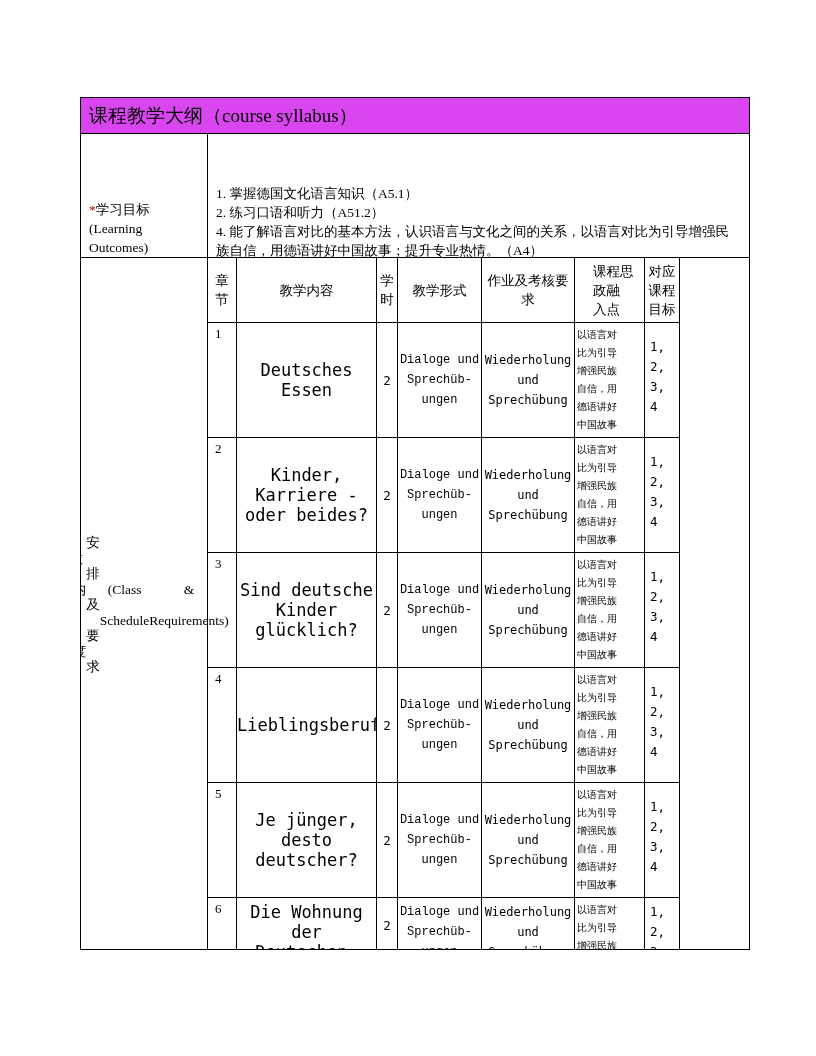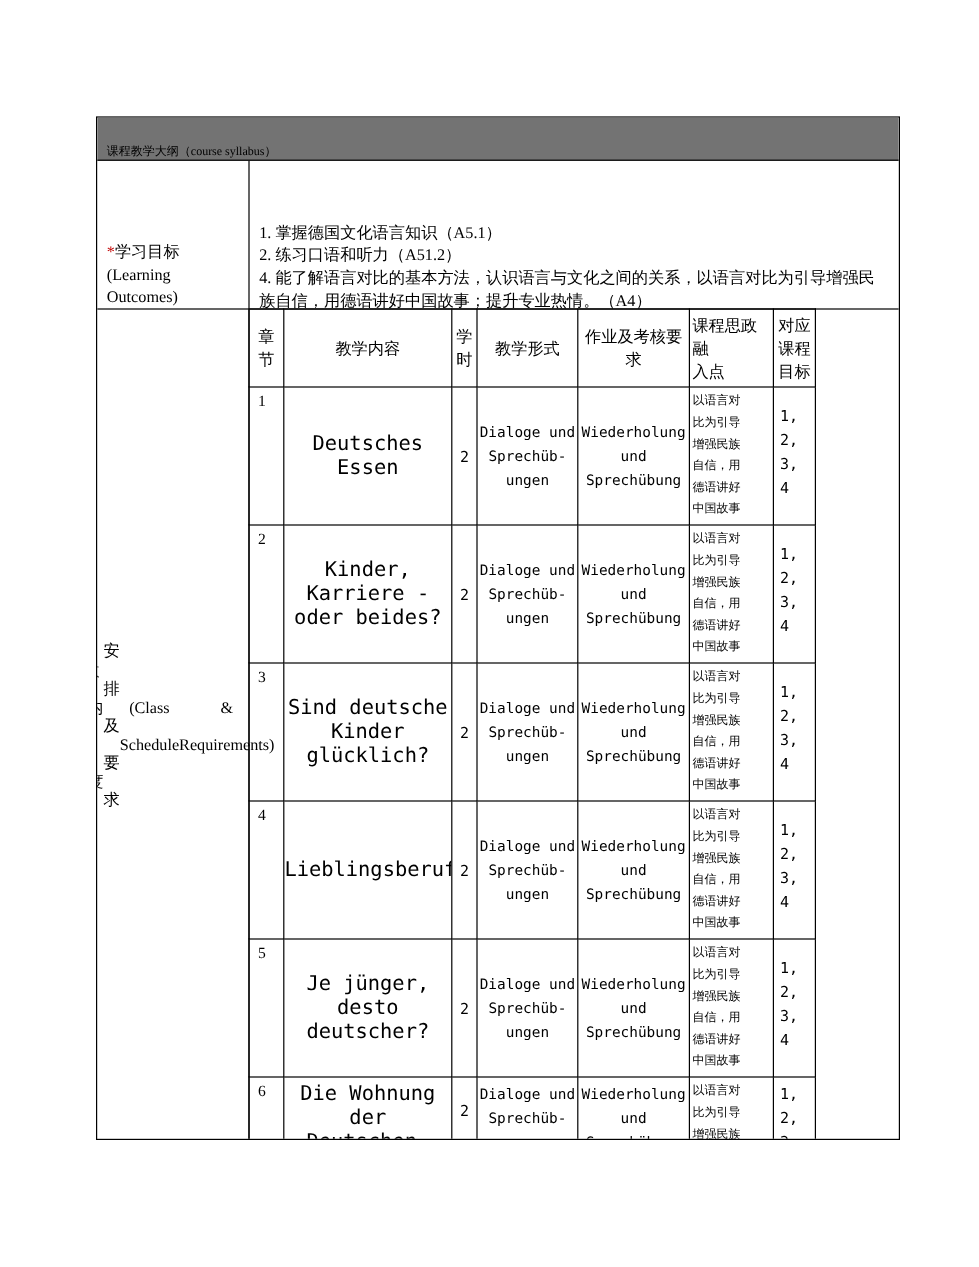--- a/index.html
+++ b/index.html
@@ -11,22 +11,22 @@
   }
   .page { position:absolute; inset:0; background:#fff; overflow:hidden; }
 
   .doc {
     position:absolute; left:80px; top:97px; width:670px; height:853px;
     border:1px solid #000; overflow:hidden; background:#fff;
   }
 
   
   .title-row {
-    height:36px; background:#737373; border-bottom:1px solid #000;
-    display:flex; align-items:flex-end; padding-left:8px; font-size:10px;
+    height:36px; background:#d946ef; border-bottom:1px solid #000;
+    display:flex; align-items:center; padding-left:8px; font-size:19px;
   }
 
   
   .row2 { display:flex; height:124px; border-bottom:1px solid #000; }
   .label-col { width:127px; flex:none; border-right:1px solid #000; }
   .lo-label {
     display:flex; flex-direction:column; justify-content:flex-end;
     height:100%; padding-left:8px; font-size:13.5px; line-height:19px;
   }
   .outcomes { flex:1; padding:6px 8px; font-size:13.5px; line-height:19px;margin-top:44px; }
@@ -45,28 +45,28 @@
     margin:-1px 0 0 -1px;
   }
   table.sched th, table.sched td {
     border:1px solid #000; font-weight:normal; white-space:pre-line;
     overflow:hidden;
   }
   tr.hdr { height:65px; }
   tr.r { height:115px; }
 
   th { font-size:13.5px; text-align:center; vertical-align:middle; line-height:19px; }
-  th.h-ideology { text-align:left; padding-left:2px; }
+  th.h-ideology { text-align:left; padding-left:18px; }
 
   .mono { font-family:"DejaVu Sans Mono","Liberation Mono",monospace; }
 
   td.chapter  { vertical-align:top; text-align:left; padding:3px 0 0 7px; font-size:13px; }
   td.content  { vertical-align:middle; text-align:center; font-size:17px; line-height:20px; }
   td.hours    { vertical-align:middle; text-align:center; font-size:12.5px; }
-  td.form     { vertical-align:middle; text-align:center; font-size:12px; line-height:20px; }
+  td.form     { vertical-align:middle; text-align:center; font-size:12px; line-height:20px;font-family:Liberation Mono, monospace; }
   td.homework { vertical-align:middle; text-align:center; font-size:12px; line-height:20px; }
   td.ideology { vertical-align:middle; text-align:left; padding:2px 1px 2px 2px;
                 font-size:10px; line-height:18px; }
   td.objectives { vertical-align:top; text-align:left; padding:14px 0 0 5px;
                   font-size:12.5px; line-height:20px; }
 
   
   tr.split td { vertical-align:top; }
   tr.split td.content, tr.split td.form, tr.split td.homework { padding-top:4px; }
   tr.split td.ideology { padding-top:3px; }

